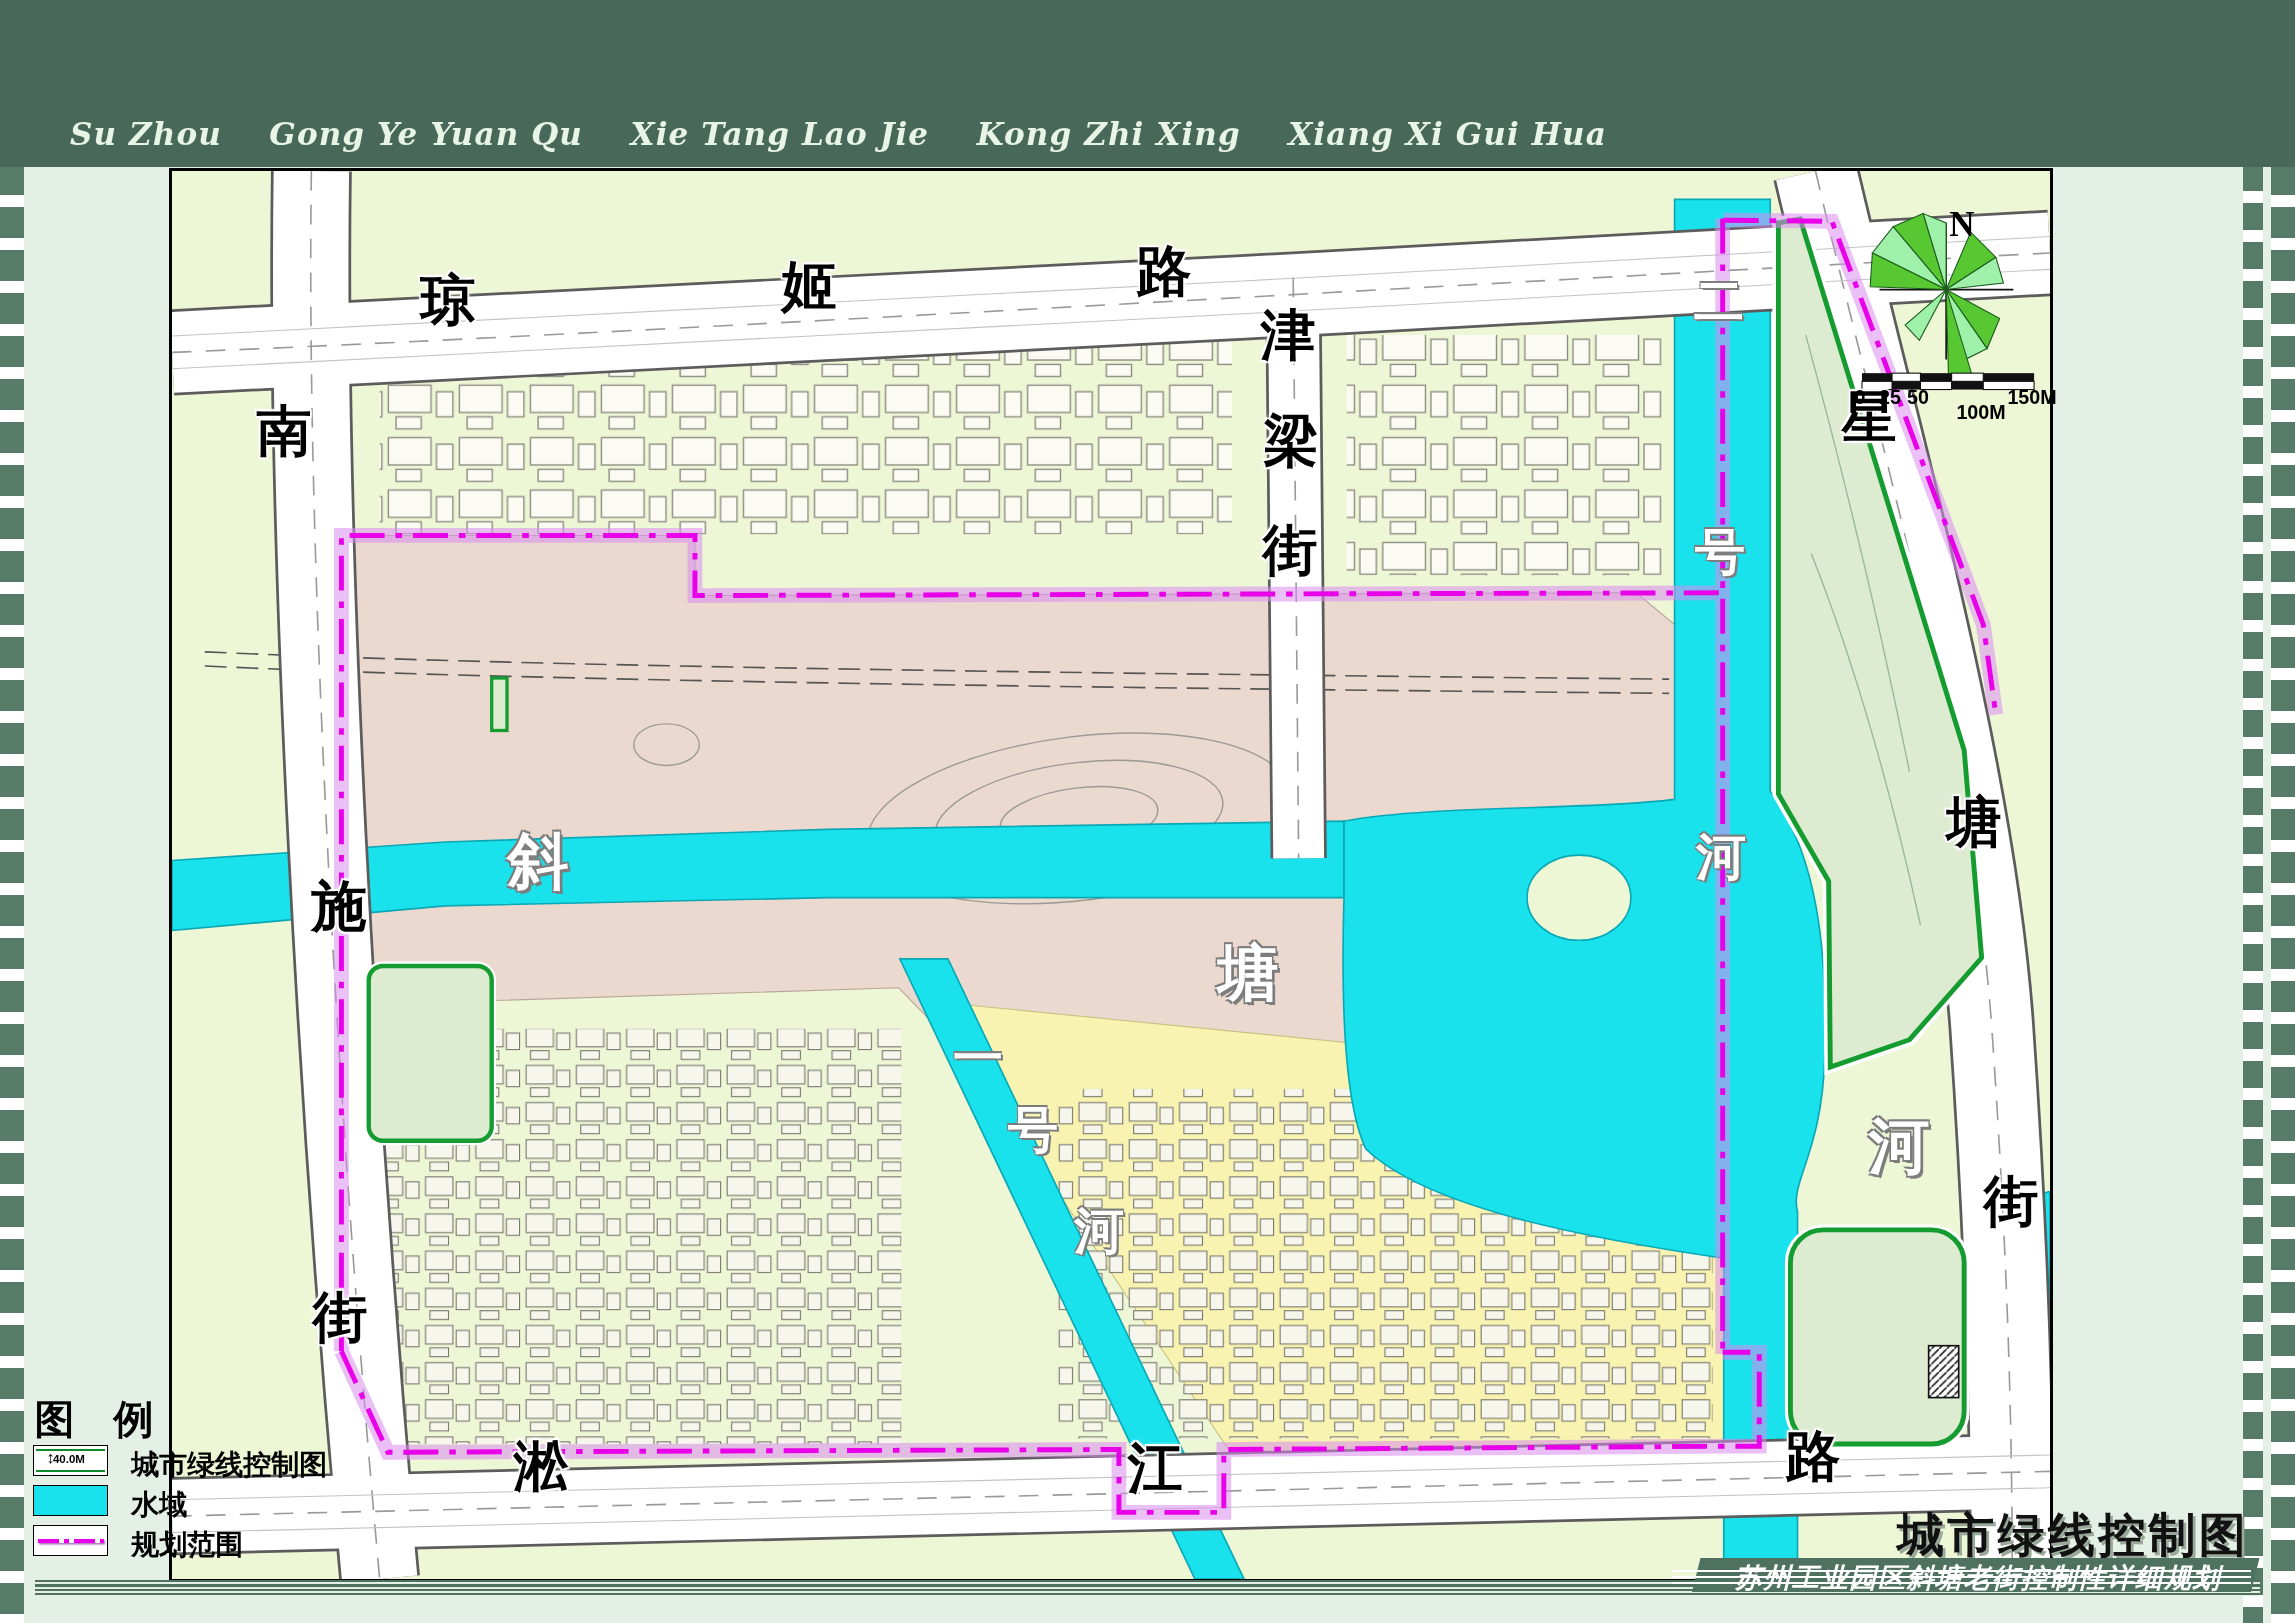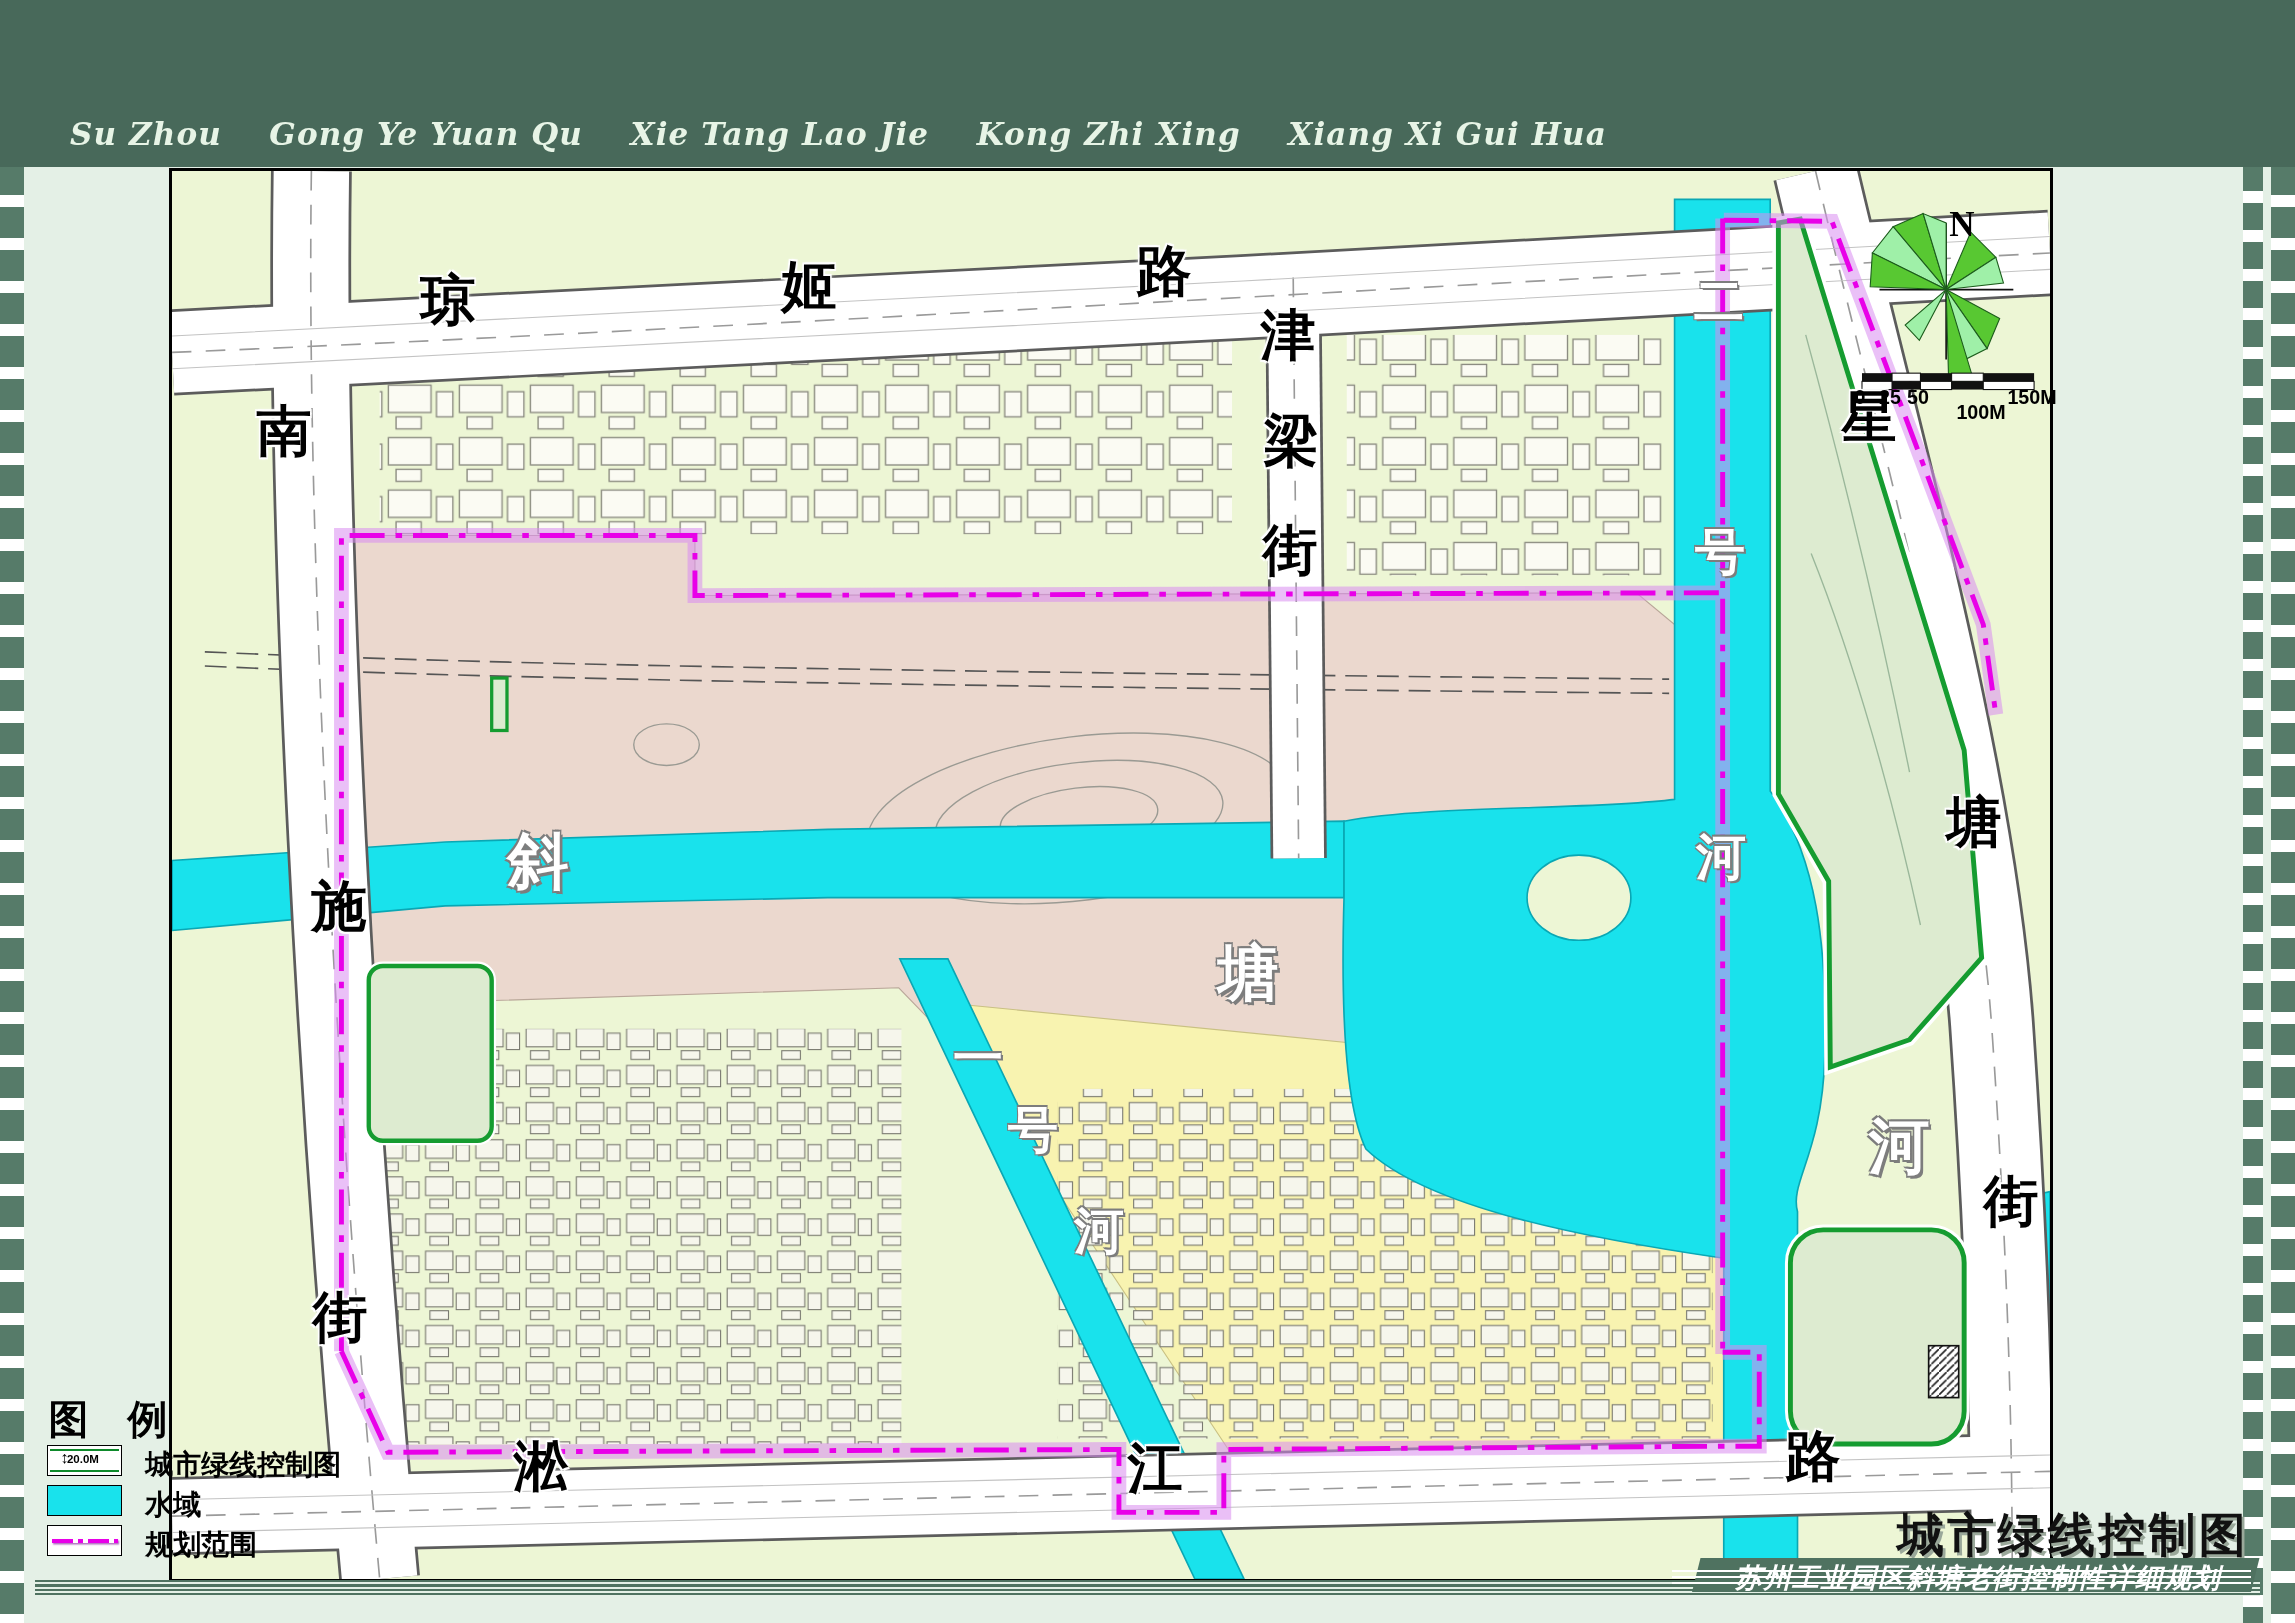--- a/index.html
+++ b/index.html
@@ -34,21 +34,21 @@
   .rd{font-size:55px;font-weight:900;color:#000;
       text-shadow:0 0 3.3px #fff,0 0 5.5px #fff,1.6px 1.6px 0 #fff,-1.6px -1.6px 0 #fff,1.6px -1.6px 0 #fff,-1.6px 1.6px 0 #fff;}
   .rv{font-size:61px;font-weight:900;color:#fff;
       text-shadow:2.7px 2.7px 0 #7d7d7d,-1.6px -1.6px 0 #7d7d7d,1.6px -1.6px 0 #7d7d7d,-1.6px 1.6px 0 #7d7d7d;}
   .rv2{font-size:50px;font-weight:900;color:#fff;
       text-shadow:2.2px 2.2px 0 #7d7d7d,-1.1px -1.1px 0 #7d7d7d,1.1px -1.1px 0 #7d7d7d,-1.1px 1.1px 0 #7d7d7d;}
   .north{font-size:35px;font-weight:bold;color:#000;font-family:"Liberation Serif",serif;}
   .sc{font-size:19.7px;font-weight:900;color:#000;}
 
   
-  .legend{position:absolute;left:32px;top:1388px;width:350px;height:186px;}
+  .legend{position:absolute;left:18px;top:1388px;width:350px;height:186px;}
   .legend .ltitle{position:absolute;left:16.4px;top:4.4px;font-size:40px;font-weight:900;color:#000;letter-spacing:14px;}
   .lrow{position:absolute;left:15.3px;height:32px;}
   .lbox{position:absolute;left:0;top:0;width:75px;height:31px;background:#fff;border:1.6px solid #000;box-sizing:border-box;}
   .lbox .gl{position:absolute;left:2.2px;right:2.2px;height:2.2px;background:#0E8A2B;}
   .lbox .dim{position:absolute;left:18.6px;top:6.6px;font-size:11.5px;color:#000;font-weight:bold;}
   .lbox .arr{position:absolute;left:12px;top:2.2px;font-size:16.4px;color:#000;}
   .lbox.water{background:#19E2EC;}
   .lbox .bnd{position:absolute;left:3.3px;right:3.3px;top:13px;height:3.8px;
       background:repeating-linear-gradient(to right,#E800E8 0 21px,#fff 21px 26px,#E800E8 26px 31px,#fff 31px 36px);
       box-shadow:1.1px 1.6px 1.6px #b06cc0;}
@@ -252,21 +252,21 @@
     <span class="mlabel sc" style="left: 2032px; top: 397px;">150M</span>
   </div>
 
 <div class="legend">
   <div class="ltitle">图 例</div>
   <div class="lrow" style="top:57px;">
     <div class="lbox">
       <div class="gl" style="top:3.3px;"></div>
       <div class="gl" style="bottom:3.3px;"></div>
       <span class="arr">↕</span>
-      <span class="dim">20.0M</span>
+      <span class="dim">40.0M</span>
     </div>
     <div class="llabel">城市绿线控制图</div>
   </div>
   <div class="lrow" style="top:97px;">
     <div class="lbox water"></div>
     <div class="llabel">水域</div>
   </div>
   <div class="lrow" style="top:137px;">
     <div class="lbox">
         <div class="bnd"></div>

